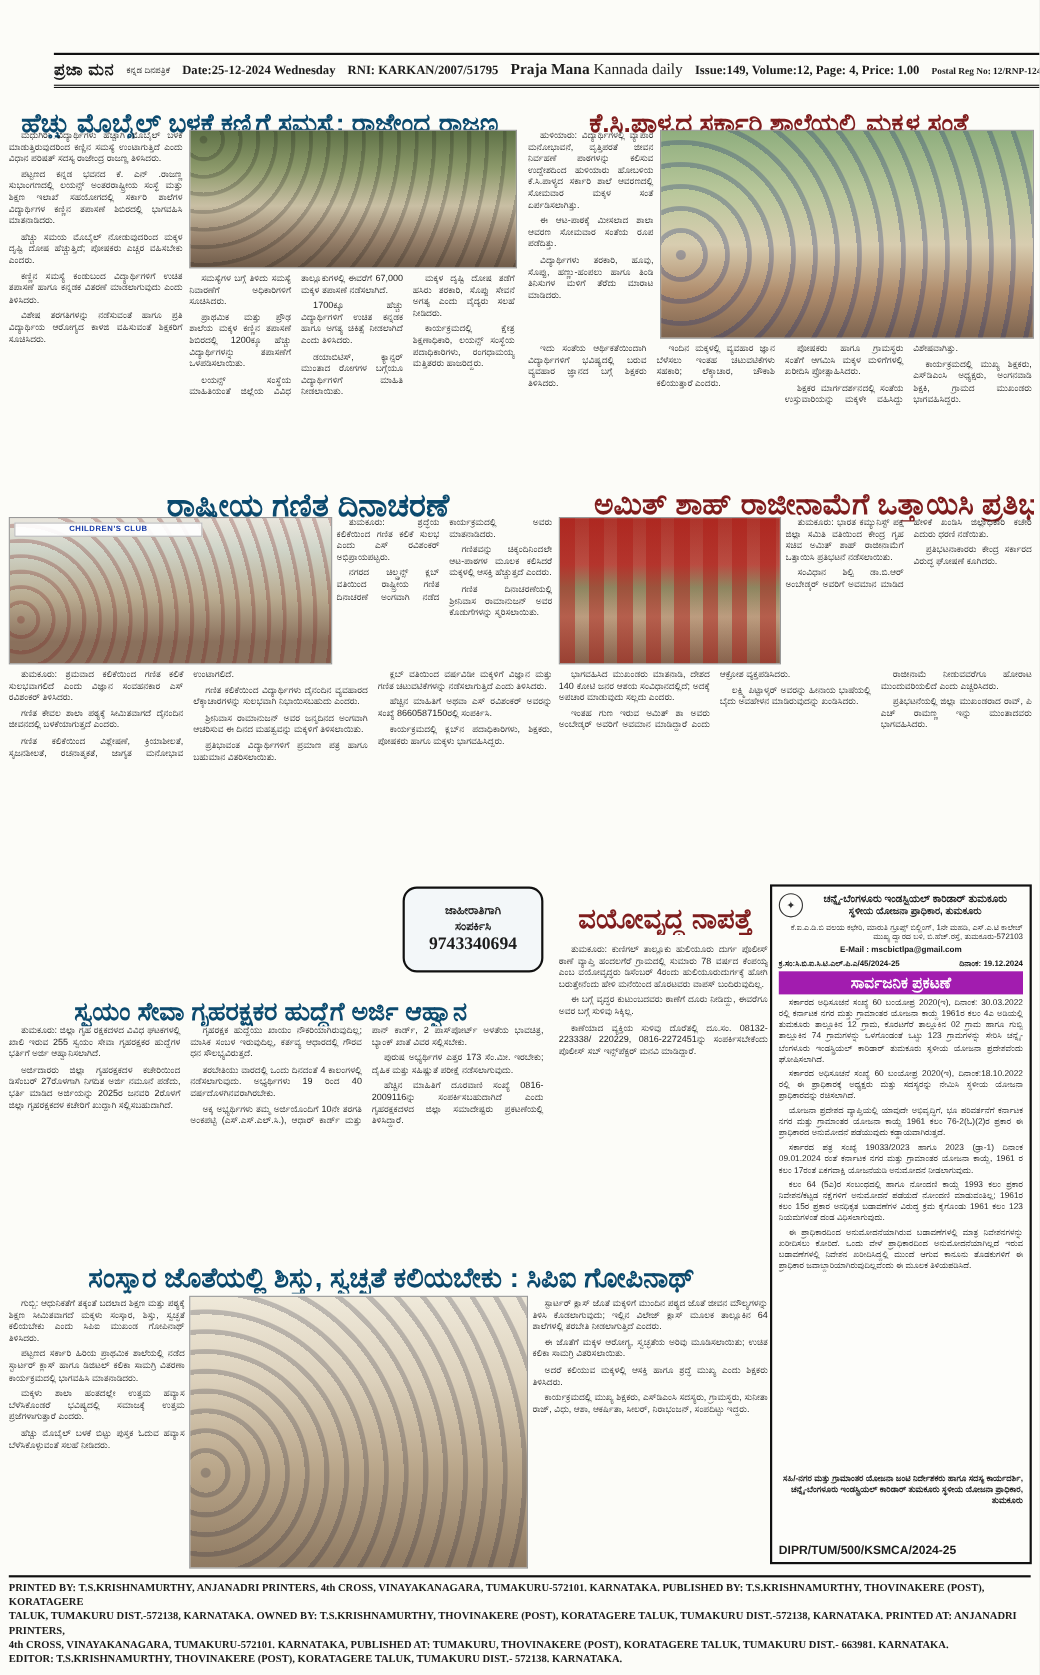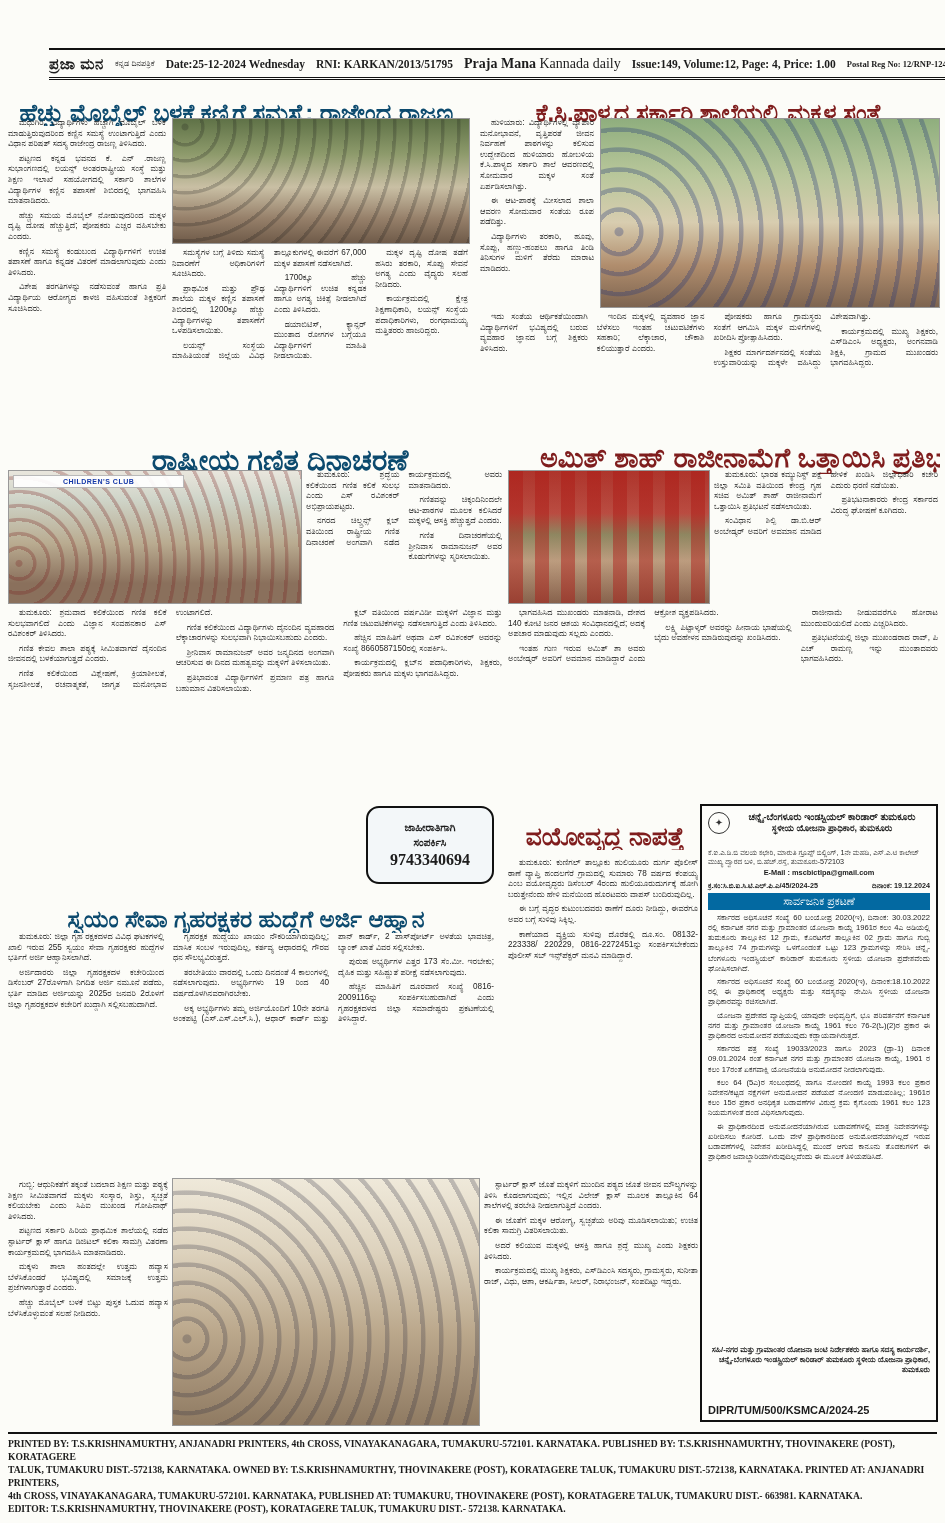--- a/index.html
+++ b/index.html
@@ -53,42 +53,42 @@
   .contact .ph{font-family:"Liberation Serif",serif;font-size:16px;font-weight:800;}
   
   .notice{position:absolute;left:700px;top:804px;width:238px;height:618px;border:2px solid #111;
     background:#fdfdfa;padding:5px 6px;box-sizing:border-box;overflow:hidden;}
   .n-head{display:flex;align-items:center;gap:4px;}
   .emblem{flex:0 0 auto;width:20px;height:20px;border-radius:50%;border:1.4px solid #333;
     display:flex;align-items:center;justify-content:center;font-size:10px;color:#333;}
   .n-org{flex:1;text-align:center;}
   .n-org1{font-size:9.4px;font-weight:800;white-space:nowrap;overflow:hidden;}
   .n-org2{font-size:8.8px;font-weight:800;}
-  .n-addr{font-size:7.2px;text-align:left;margin-top:14px;line-height:9.4px;}
+  .n-addr{font-size:7.2px;text-align:right;margin-top:4px;line-height:9.4px;}
   .n-email{font-size:7.4px;font-weight:700;text-align:center;margin-top:1px;}
   .n-ref{display:flex;justify-content:space-between;font-size:7.2px;font-weight:700;margin:4px 0 3px 0;}
-  .n-bar{background:#0369a1;color:#fff;font-size:11px;font-weight:400;text-align:center;padding:2px 0;margin-bottom:3px;}
+  .n-bar{background:#a21caf;color:#fff;font-size:14px;font-weight:700;text-align:center;padding:2px 0;margin-bottom:3px;}
   .n-body{font-size:7.6px;line-height:10.2px;text-align:justify;height:430px;overflow:hidden;}
   .n-body p{margin:0 0 3px 0;text-indent:9px;}
   .n-sign{font-size:7.6px;font-weight:700;text-align:right;line-height:10px;margin-top:2px;}
   .n-dipr{position:absolute;left:6px;bottom:4px;font-size:11px;font-weight:800;}
   
   .footer{position:absolute;left:8px;top:1432px;width:929px;border-top:2.5px solid #111;padding-top:3px;}
   .footer p{margin:0;font-family:"Liberation Serif",serif;font-weight:700;font-size:9.6px;line-height:13px;}
 </style>
 </head>
 <body>
 
 <div class="page">
 
   <header class="masthead">
     <span class="logo">ಪ್ರಜಾ ಮನ</span>
     <span class="logo-sub">ಕನ್ನಡ ದಿನಪತ್ರಿಕೆ</span>
     <span class="mh">Date:25-12-2024 Wednesday</span>
-    <span class="mh">RNI: KARKAN/2013/51795</span>
+    <span class="mh">RNI: KARKAN/2007/51795</span>
     <span class="title-en">
       <span>Praja Mana</span>
       <span class="sub">Kannada daily</span>
     </span>
     <span class="mh">Issue:149, Volume:12, Page: 4, Price: 1.00</span>
     <span class="mh small">Postal Reg No: 12/RNP-1244/TMR/2023-25</span>
 
   </header>
 
   <h1 class="hl red" style="left:8px;top:84px;width:460px;font-size:24px;">ಹೆಚ್ಚು ಮೊಬೈಲ್ ಬಳಕೆ ಕಣ್ಣಿಗೆ ಸಮಸ್ಯೆ: ರಾಜೇಂದ್ರ ರಾಜಣ್ಣ</h1>
@@ -206,20 +206,21 @@
   <div class="txt cols3" style="left:8px;top:932px;width:486px;height:192px;">
       <p>ತುಮಕೂರು: ಜಿಲ್ಲಾ ಗೃಹ ರಕ್ಷಕದಳದ ವಿವಿಧ ಘಟಕಗಳಲ್ಲಿ ಖಾಲಿ ಇರುವ 255 ಸ್ವಯಂ ಸೇವಾ ಗೃಹರಕ್ಷಕರ ಹುದ್ದೆಗಳ ಭರ್ತಿಗೆ ಅರ್ಜಿ ಆಹ್ವಾನಿಸಲಾಗಿದೆ.</p>
       <p>ಅರ್ಜಿದಾರರು ಜಿಲ್ಲಾ ಗೃಹರಕ್ಷಕದಳ ಕಚೇರಿಯಿಂದ ಡಿಸೆಂಬರ್ 27ರೊಳಗಾಗಿ ನಿಗದಿತ ಅರ್ಜಿ ನಮೂನೆ ಪಡೆದು, ಭರ್ತಿ ಮಾಡಿದ ಅರ್ಜಿಯನ್ನು 2025ರ ಜನವರಿ 2ರೊಳಗೆ ಜಿಲ್ಲಾ ಗೃಹರಕ್ಷಕದಳ ಕಚೇರಿಗೆ ಖುದ್ದಾಗಿ ಸಲ್ಲಿಸಬಹುದಾಗಿದೆ.</p>
       <p>ಗೃಹರಕ್ಷಕ ಹುದ್ದೆಯು ಖಾಯಂ ನೌಕರಿಯಾಗಿರುವುದಿಲ್ಲ; ಮಾಸಿಕ ಸಂಬಳ ಇರುವುದಿಲ್ಲ, ಕರ್ತವ್ಯ ಆಧಾರದಲ್ಲಿ ಗೌರವ ಧನ ಸೌಲಭ್ಯವಿರುತ್ತದೆ.</p>
       <p>ತರಬೇತಿಯು ವಾರದಲ್ಲಿ ಒಂದು ದಿನದಂತೆ 4 ಕಾಲಂಗಳಲ್ಲಿ ನಡೆಸಲಾಗುವುದು. ಅಭ್ಯರ್ಥಿಗಳು 19 ರಿಂದ 40 ವರ್ಷದೊಳಗಿನವರಾಗಿರಬೇಕು.</p>
       <p>ಅಕ್ಕ ಅಭ್ಯರ್ಥಿಗಳು ತಮ್ಮ ಅರ್ಜಿಯೊಂದಿಗೆ 10ನೇ ತರಗತಿ ಅಂಕಪಟ್ಟಿ (ಎಸ್.ಎಸ್.ಎಲ್.ಸಿ.), ಆಧಾರ್ ಕಾರ್ಡ್ ಮತ್ತು ಪಾನ್ ಕಾರ್ಡ್, 2 ಪಾಸ್‌ಪೋರ್ಟ್ ಅಳತೆಯ ಭಾವಚಿತ್ರ, ಬ್ಯಾಂಕ್ ಖಾತೆ ವಿವರ ಸಲ್ಲಿಸಬೇಕು.</p>
       <p>ಪುರುಷ ಅಭ್ಯರ್ಥಿಗಳ ಎತ್ತರ 173 ಸೆಂ.ಮೀ. ಇರಬೇಕು; ದೈಹಿಕ ಮತ್ತು ಸಹಿಷ್ಣುತೆ ಪರೀಕ್ಷೆ ನಡೆಸಲಾಗುವುದು.</p>
       <p>ಹೆಚ್ಚಿನ ಮಾಹಿತಿಗೆ ದೂರವಾಣಿ ಸಂಖ್ಯೆ 0816-2009116ನ್ನು ಸಂಪರ್ಕಿಸಬಹುದಾಗಿದೆ ಎಂದು ಗೃಹರಕ್ಷಕದಳದ ಜಿಲ್ಲಾ ಸಮಾದೇಷ್ಟರು ಪ್ರಕಟಣೆಯಲ್ಲಿ ತಿಳಿಸಿದ್ದಾರೆ.</p>
     </div>
 
+  <h1 class="hl red" style="left:12px;top:1132px;width:688px;font-size:25px;">ಸಂಸ್ಕಾರ ಜೊತೆಯಲ್ಲಿ ಶಿಸ್ತು, ಸ್ವಚ್ಛತೆ ಕಲಿಯಬೇಕು : ಸಿಪಿಐ ಗೋಪಿನಾಥ್</h1>
   <div class="txt" style="left:8px;top:1180px;width:160px;height:244px;">
       <p>ಗುಬ್ಬಿ: ಆಧುನಿಕತೆಗೆ ತಕ್ಕಂತೆ ಬದಲಾದ ಶಿಕ್ಷಣ ಮತ್ತು ಪಠ್ಯಕ್ಕೆ ಶಿಕ್ಷಣ ಸೀಮಿತವಾಗದೆ ಮಕ್ಕಳು ಸಂಸ್ಕಾರ, ಶಿಸ್ತು, ಸ್ವಚ್ಛತೆ ಕಲಿಯಬೇಕು ಎಂದು ಸಿಪಿಐ ಮುಖಂಡ ಗೋಪಿನಾಥ್ ತಿಳಿಸಿದರು.</p>
       <p>ಪಟ್ಟಣದ ಸರ್ಕಾರಿ ಹಿರಿಯ ಪ್ರಾಥಮಿಕ ಶಾಲೆಯಲ್ಲಿ ನಡೆದ ಸ್ಟಾರ್ಟರ್ ಕ್ಲಾಸ್ ಹಾಗೂ ಡಿಜಿಟಲ್ ಕಲಿಕಾ ಸಾಮಗ್ರಿ ವಿತರಣಾ ಕಾರ್ಯಕ್ರಮದಲ್ಲಿ ಭಾಗವಹಿಸಿ ಮಾತನಾಡಿದರು.</p>
       <p>ಮಕ್ಕಳು ಶಾಲಾ ಹಂತದಲ್ಲೇ ಉತ್ತಮ ಹವ್ಯಾಸ ಬೆಳೆಸಿಕೊಂಡರೆ ಭವಿಷ್ಯದಲ್ಲಿ ಸಮಾಜಕ್ಕೆ ಉತ್ತಮ ಪ್ರಜೆಗಳಾಗುತ್ತಾರೆ ಎಂದರು.</p>
       <p>ಹೆಚ್ಚು ಮೊಬೈಲ್ ಬಳಕೆ ಬಿಟ್ಟು ಪುಸ್ತಕ ಓದುವ ಹವ್ಯಾಸ ಬೆಳೆಸಿಕೊಳ್ಳುವಂತೆ ಸಲಹೆ ನೀಡಿದರು.</p>
     </div>
   <div class="photo ph-hall" style="left:172px;top:1178px;width:306px;height:246px;"></div>
   <div class="txt" style="left:484px;top:1180px;width:214px;height:244px;">
       <p>ಸ್ಟಾರ್ಟರ್ ಕ್ಲಾಸ್ ಜೊತೆ ಮಕ್ಕಳಿಗೆ ಮುಂದಿನ ಪಠ್ಯದ ಜೊತೆ ಜೀವನ ಮೌಲ್ಯಗಳನ್ನು ತಿಳಿಸಿ ಕೊಡಲಾಗುವುದು; ಇಲ್ಲಿನ ವಿಲೇಜ್ ಕ್ಲಾಸ್ ಮೂಲಕ ತಾಲ್ಲೂಕಿನ 64 ಶಾಲೆಗಳಲ್ಲಿ ತರಬೇತಿ ನೀಡಲಾಗುತ್ತಿದೆ ಎಂದರು.</p>
       <p>ಈ ಜೊತೆಗೆ ಮಕ್ಕಳ ಆರೋಗ್ಯ, ಸ್ವಚ್ಛತೆಯ ಅರಿವು ಮೂಡಿಸಲಾಯಿತು; ಉಚಿತ ಕಲಿಕಾ ಸಾಮಗ್ರಿ ವಿತರಿಸಲಾಯಿತು.</p>

